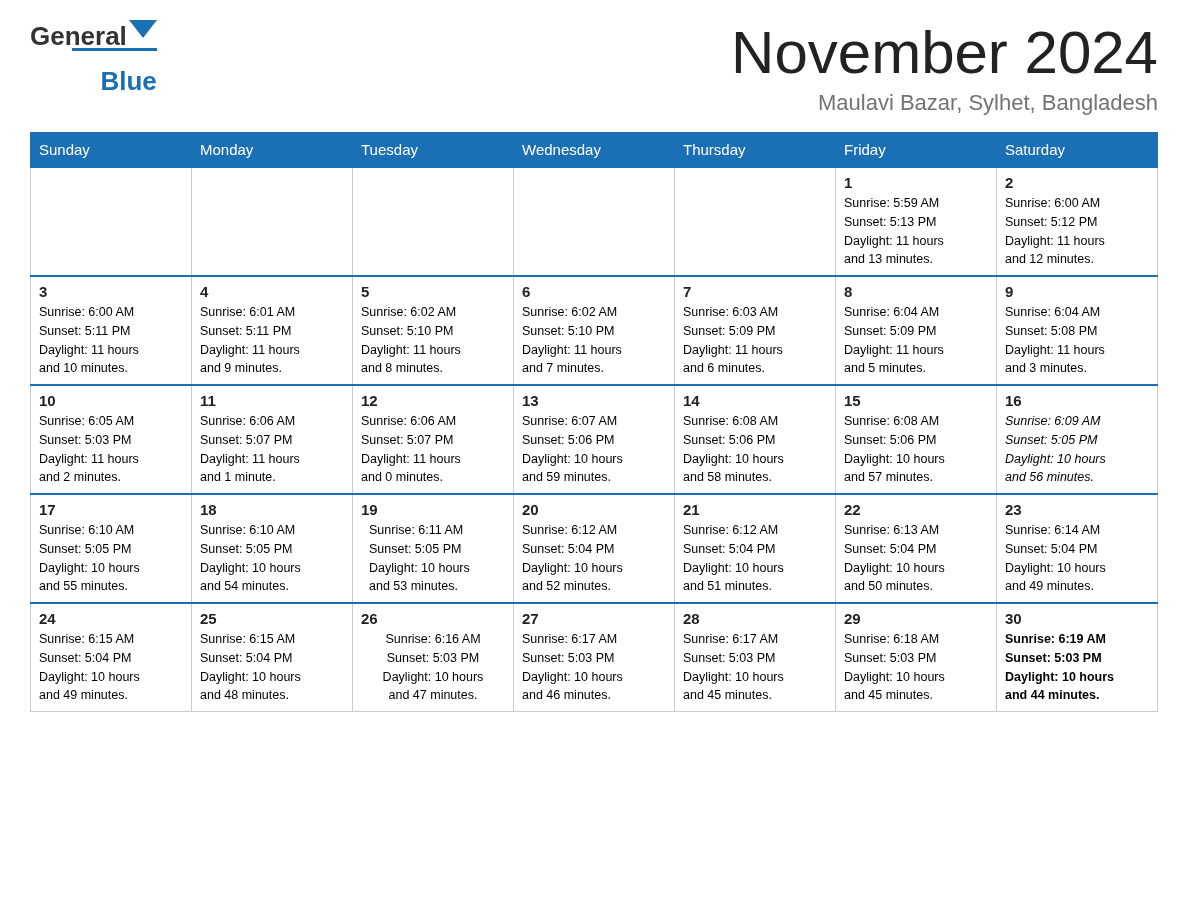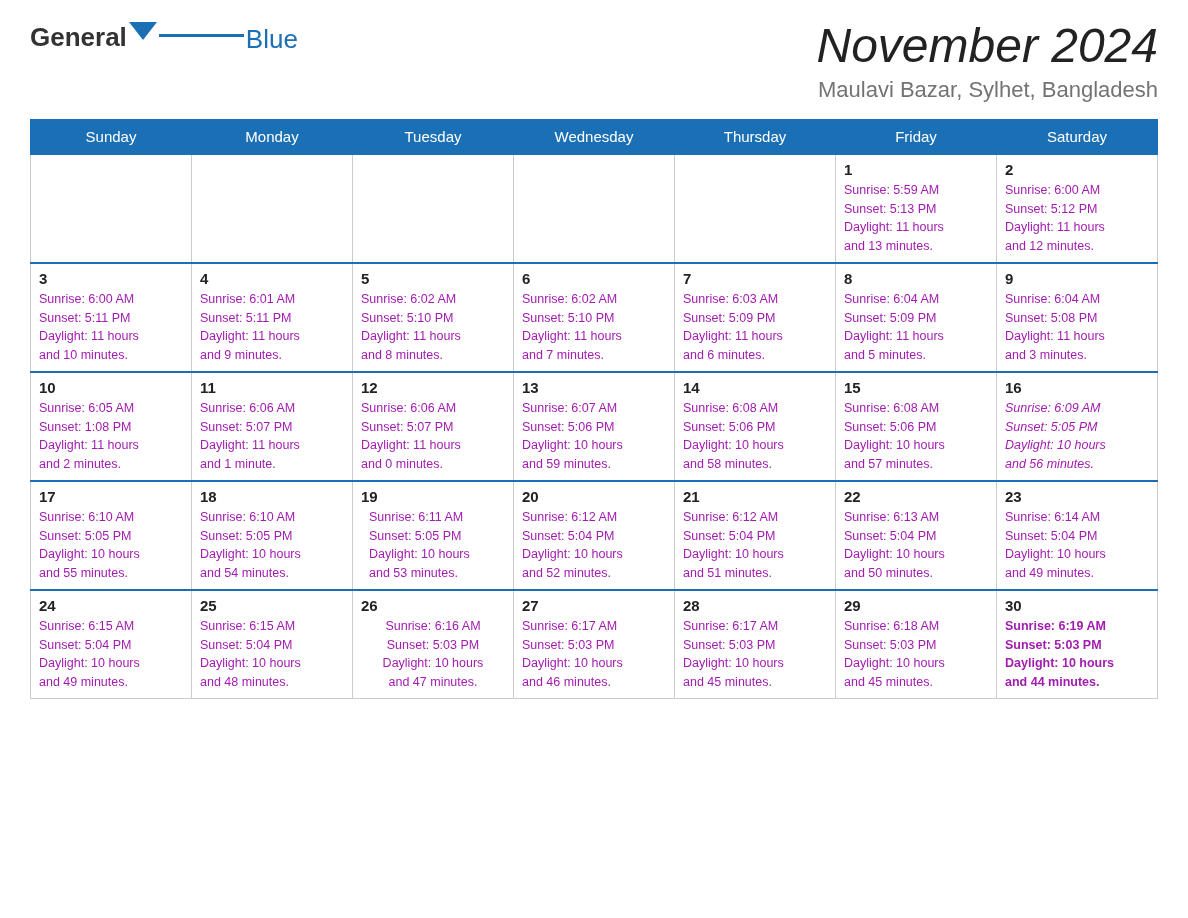--- a/index.html
+++ b/index.html
@@ -12,50 +12,49 @@
       padding: 20px 30px;
     }
     .header {
       display: flex;
       justify-content: space-between;
       align-items: flex-start;
       margin-bottom: 16px;
     }
     .logo {
       display: flex;
-      flex-direction: row;
-      align-items: center;
+      flex-direction: column;
+      align-items: flex-end;
     }
     .title-block {
       text-align: right;
     }
     .month-year {
-      font-size: 48px;
+      font-size: 60px;
       font-weight: normal;
       color: #222;
       line-height: 1.1;
-      font-style: italic;
     }
     .location {
       font-size: 22px;
       color: #737373;
       margin-top: 4px;
     }
     .calendar {
       width: 100%;
       border-collapse: collapse;
       border: 1px solid #999;
     }
     .calendar th {
       background: #1a6fb5;
       color: #fff;
       font-size: 15px;
       font-weight: normal;
-      padding: 8px 0;
-      text-align: center;
+      padding: 8px 8px;
+      text-align: left;
       border: 1px solid #1a6fb5;
     }
     .calendar td {
       vertical-align: top;
       padding: 6px 8px;
       border: 1px solid #ccc;
       width: 14.28%;
       min-height: 90px;
       font-size: 13px;
       color: #333;
@@ -69,42 +68,42 @@
     }
     .day-number {
       font-size: 15px;
       font-weight: bold;
       color: #222;
       display: block;
       margin-bottom: 3px;
     }
     .day-info {
       font-size: 12.5px;
-      color: #a21caf;
+      color: #000000;
       line-height: 1.5;
     }
     .empty-cell {
       background: #f9f9f9;
     }
   </style>
 </head>
 <body>
 
 <div class="header">
   <div class="logo">
     <div style="display:flex; align-items:center;">
       <span style="font-size:26px; font-weight:bold; color:#333;">General</span>
       <svg width="28" height="32" viewBox="0 0 28 32" style="margin-left:2px;">
         <polygon points="0,0 28,0 14,18" fill="#1a6fb5"></polygon>
       </svg>
     </div>
     <div style="display:flex; align-items:center; margin-top:-4px; margin-left:2px;">
       <div style="width:85px; height:3px; background:#1a6fb5;"></div>
     </div>
-    <span style="font-size:26px; font-weight:normal; color:#1a6fb5; margin-top:4px; margin-left:2px;">Blue</span>
+    <span style="font-size:26px; font-weight:bold; color:#1a6fb5; margin-top:15px; margin-left:2px;">Blue</span>
   </div>
   <div class="title-block">
     <div class="month-year">November 2024</div>
     <div class="location">Maulavi Bazar, Sylhet, Bangladesh</div>
   </div>
 </div>
 
 <table class="calendar">
   <thead>
     <tr>
@@ -187,21 +186,21 @@
           <div class="day-info" style="white-space: pre-line;">Sunrise: 6:04 AM
 Sunset: 5:08 PM
 Daylight: 11 hours
 and 3 minutes.</div>
         </td>
       </tr>
       <tr>
         <td>
           <span class="day-number">10</span>
           <div class="day-info" style="white-space: pre-line;">Sunrise: 6:05 AM
-Sunset: 1:08 PM
+Sunset: 5:03 PM
 Daylight: 11 hours
 and 2 minutes.</div>
         </td>
         <td>
           <span class="day-number">11</span>
           <div class="day-info" style="white-space: pre-line;">Sunrise: 6:06 AM
 Sunset: 5:07 PM
 Daylight: 11 hours
 and 1 minute.</div>
         </td>

